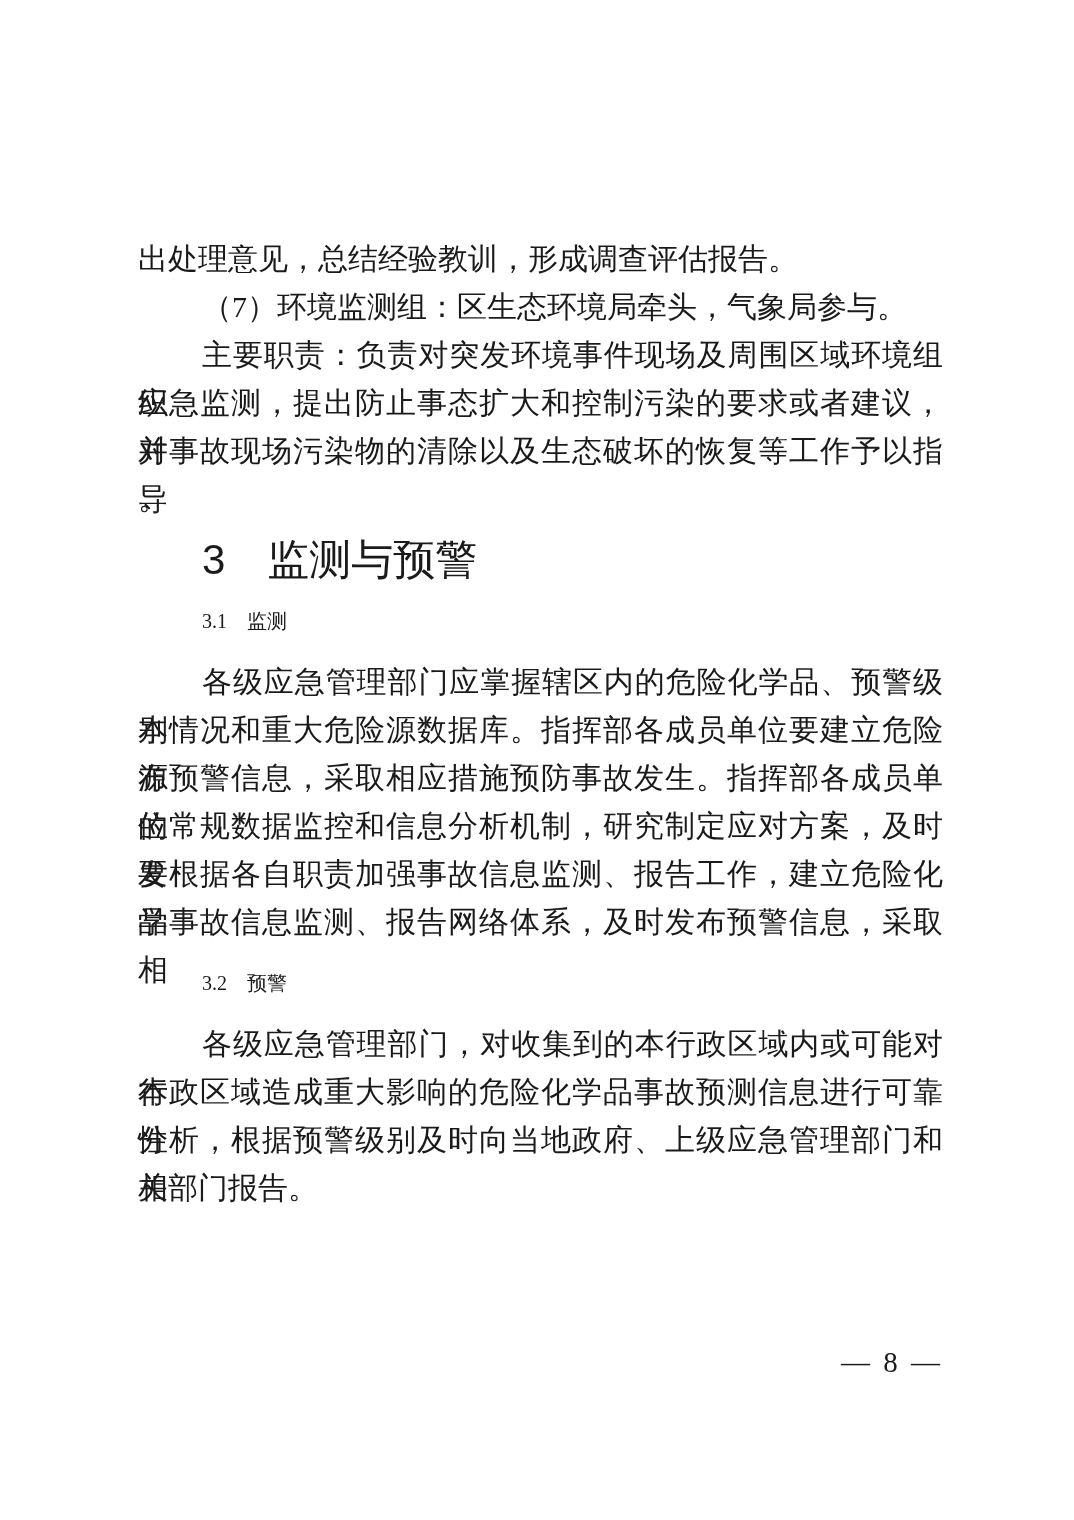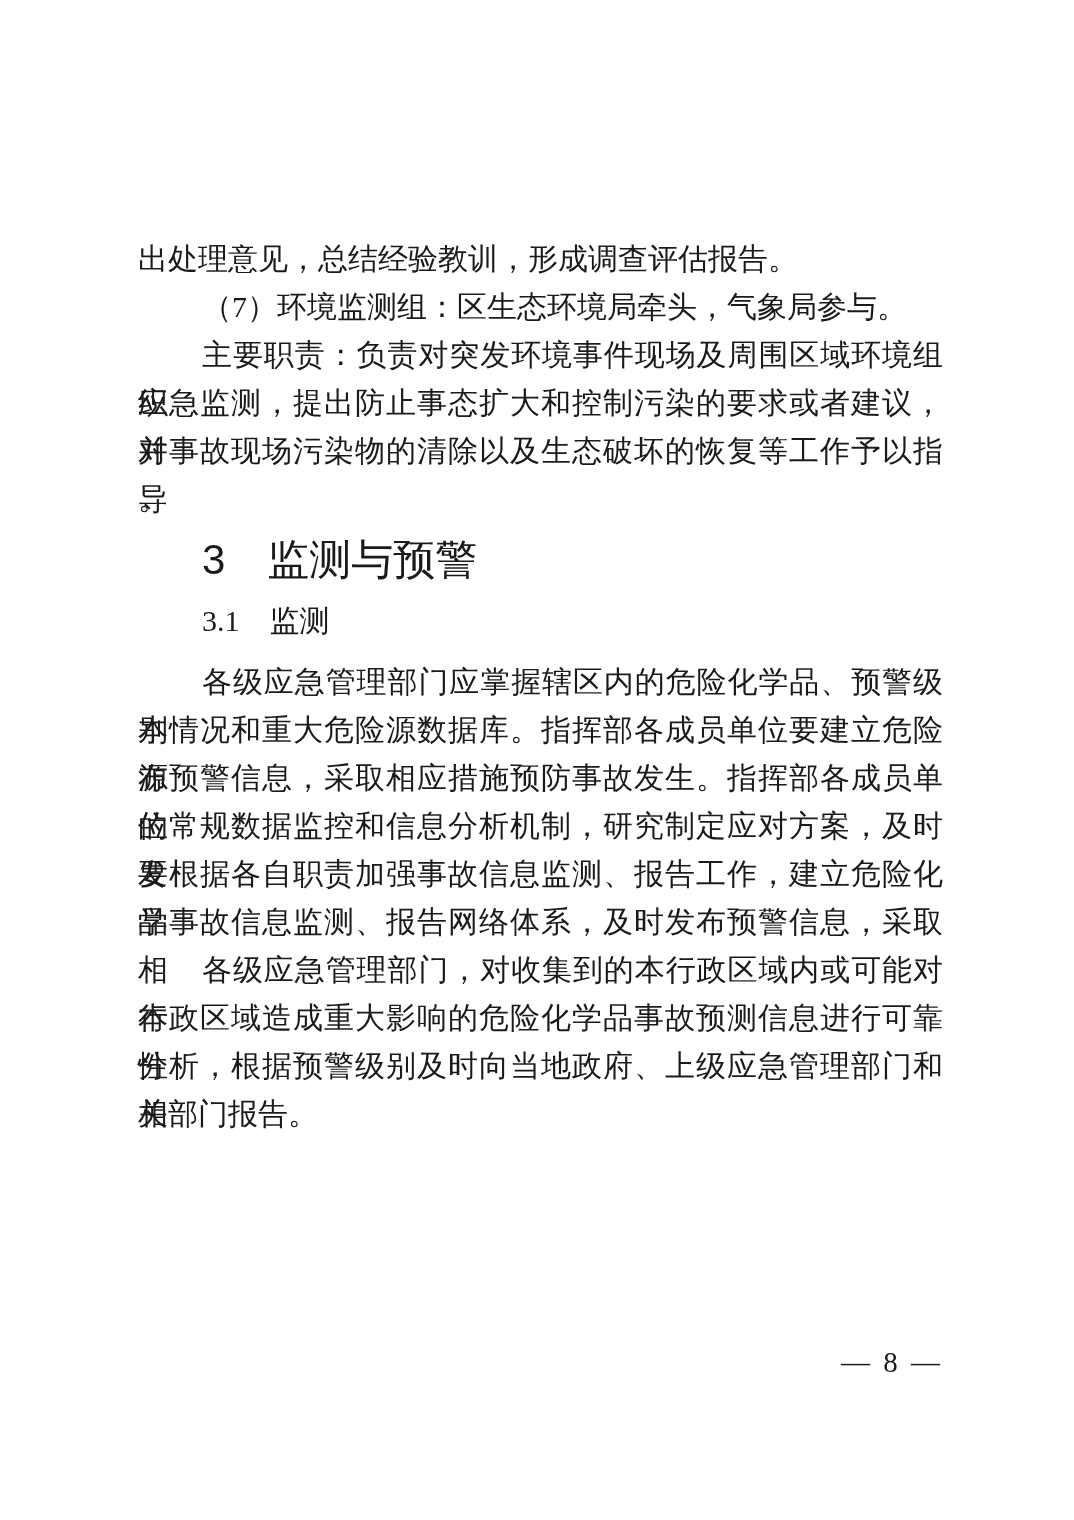--- a/index.html
+++ b/index.html
@@ -41,21 +41,21 @@
   }
   .line.heading1 {
     font-family: "Liberation Sans", "DejaVu Sans", sans-serif;
     font-weight: 400;
     font-size: 42px;
     margin: 13px 0;
   }
   .line.heading2 {
     font-family: "Liberation Serif", "DejaVu Serif", serif;
     font-weight: 400;
-    font-size: 30px;
+    font-size: 20px;
     margin: 13px 0;
   }
   .page-num {
     position: absolute;
     top: 1346px;
     right: 131px;
     font-family: "Liberation Serif", "DejaVu Serif", serif;
     font-size: 29px;
     color: #1a1a1a;
     letter-spacing: 3px;
@@ -74,19 +74,20 @@
       <div class="line body justify">对事故现场污染物的清除以及生态破坏的恢复等工作予以指导</div>
       <div class="line body">。</div>
       <div class="line heading1 indent">3　监测与预警</div>
       <div class="line heading2 indent">3.1　监测</div>
       <div class="line body indent justify">各级应急管理部门应掌握辖区内的危险化学品、预警级别</div>
       <div class="line body justify">本情况和重大危险源数据库。指挥部各成员单位要建立危险源</div>
       <div class="line body justify">布预警信息，采取相应措施预防事故发生。指挥部各成员单位</div>
       <div class="line body justify">的常规数据监控和信息分析机制，研究制定应对方案，及时发</div>
       <div class="line body justify">要根据各自职责加强事故信息监测、报告工作，建立危险化学</div>
       <div class="line body justify">品事故信息监测、报告网络体系，及时发布预警信息，采取相</div>
+      <div class="line heading2 indent">3.2　预警</div>
       <div class="line body indent justify">各级应急管理部门，对收集到的本行政区域内或可能对本</div>
       <div class="line body justify">行政区域造成重大影响的危险化学品事故预测信息进行可靠性</div>
       <div class="line body justify">分析，根据预警级别及时向当地政府、上级应急管理部门和相</div>
       <div class="line body">关部门报告。</div>
     </div>
   <div class="page-num">— 8 —</div>
 </div>
 
 </body></html>

